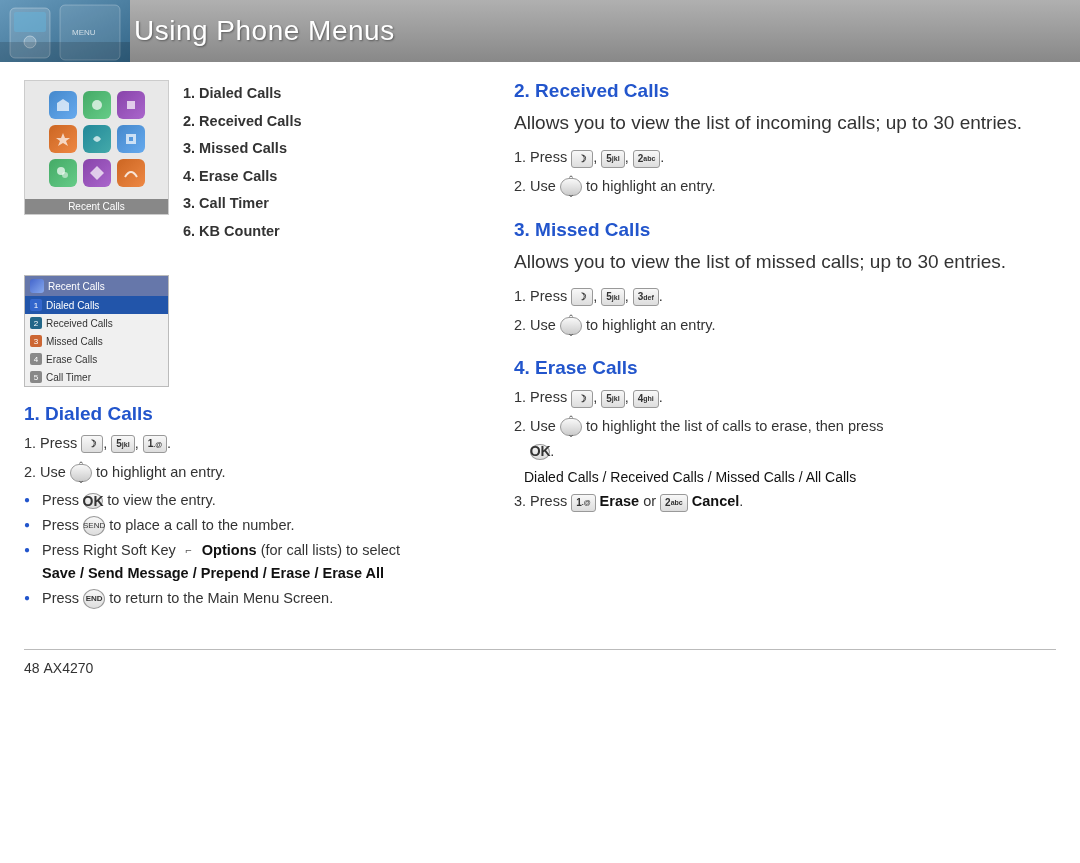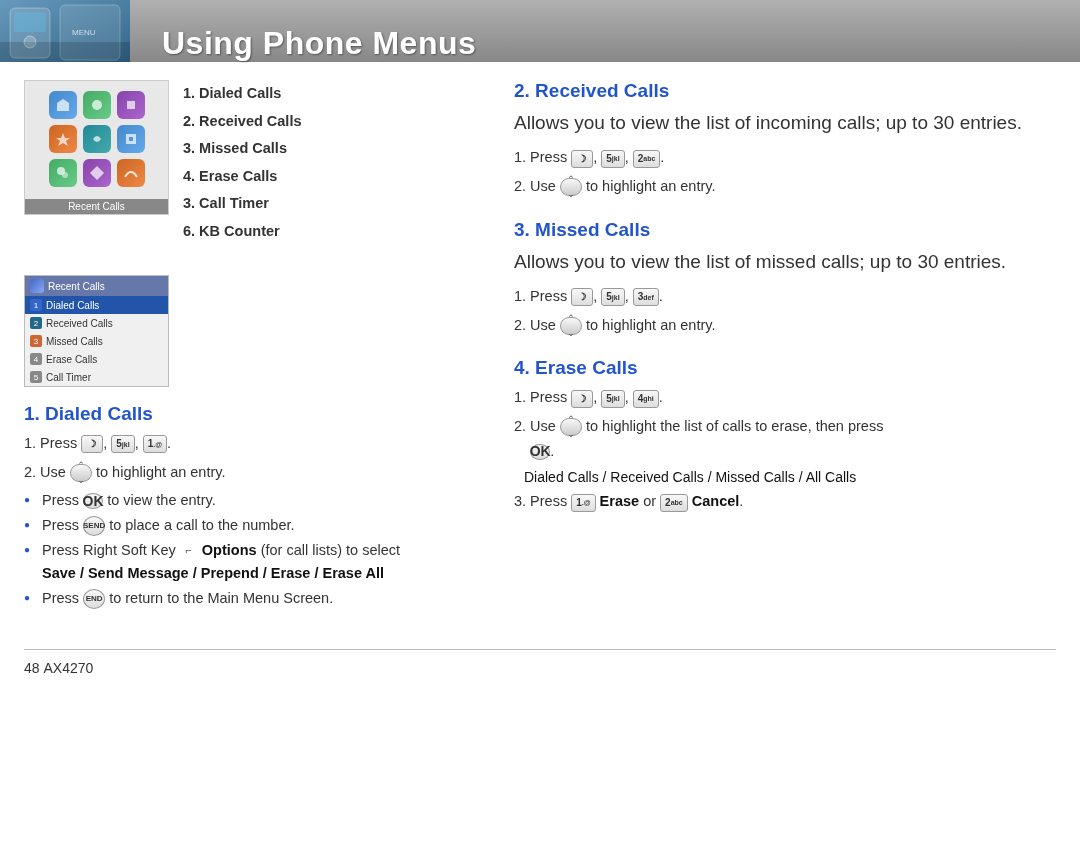--- a/index.html
+++ b/index.html
@@ -9,45 +9,45 @@
       background: #ffffff;
       font-family: Arial, Helvetica, sans-serif;
       font-size: 15px;
       color: #222;
       overflow: hidden;
     }
 
     
     .header {
       display: flex;
-      align-items: flex-end;
+      align-items: center;
       background: linear-gradient(to bottom, #b0b0b0, #888);
       height: 62px;
       padding: 0 0 0 0;
     }
     .header-image {
       width: 130px;
       height: 62px;
       background: linear-gradient(135deg, #5588aa 0%, #99bbcc 40%, #3366aa 100%);
       flex-shrink: 0;
       position: relative;
       overflow: hidden;
     }
     .header-image::after {
       content: '';
       position: absolute;
       bottom: 0; left: 0; right: 0;
       height: 20px;
       background: rgba(0,0,0,0.15);
     }
     .header-title {
-      font-size: 32px;
-      font-weight: bold;
+      font-size: 28px;
+      font-weight: normal;
       color: #ffffff;
-      padding-left: 32px;
+      padding-left: 4px;
       text-shadow: 1px 1px 2px rgba(0,0,0,0.4);
       letter-spacing: 0.5px;
     }
 
     
     .content {
       display: flex;
       padding: 18px 24px 10px 24px;
       gap: 30px;
     }
@@ -318,21 +318,21 @@
     }
 
     .send-badge {
       display: inline-flex;
       align-items: center;
       justify-content: center;
       border: 1px solid #999;
       border-radius: 50%;
       background: linear-gradient(to bottom, #f8f8f8, #ddd);
       font-size: 8px;
-      font-weight: bold;
+      font-weight: normal;
       color: #333;
       width: 22px;
       height: 20px;
       vertical-align: middle;
     }
 
     .end-badge {
       display: inline-flex;
       align-items: center;
       justify-content: center;

